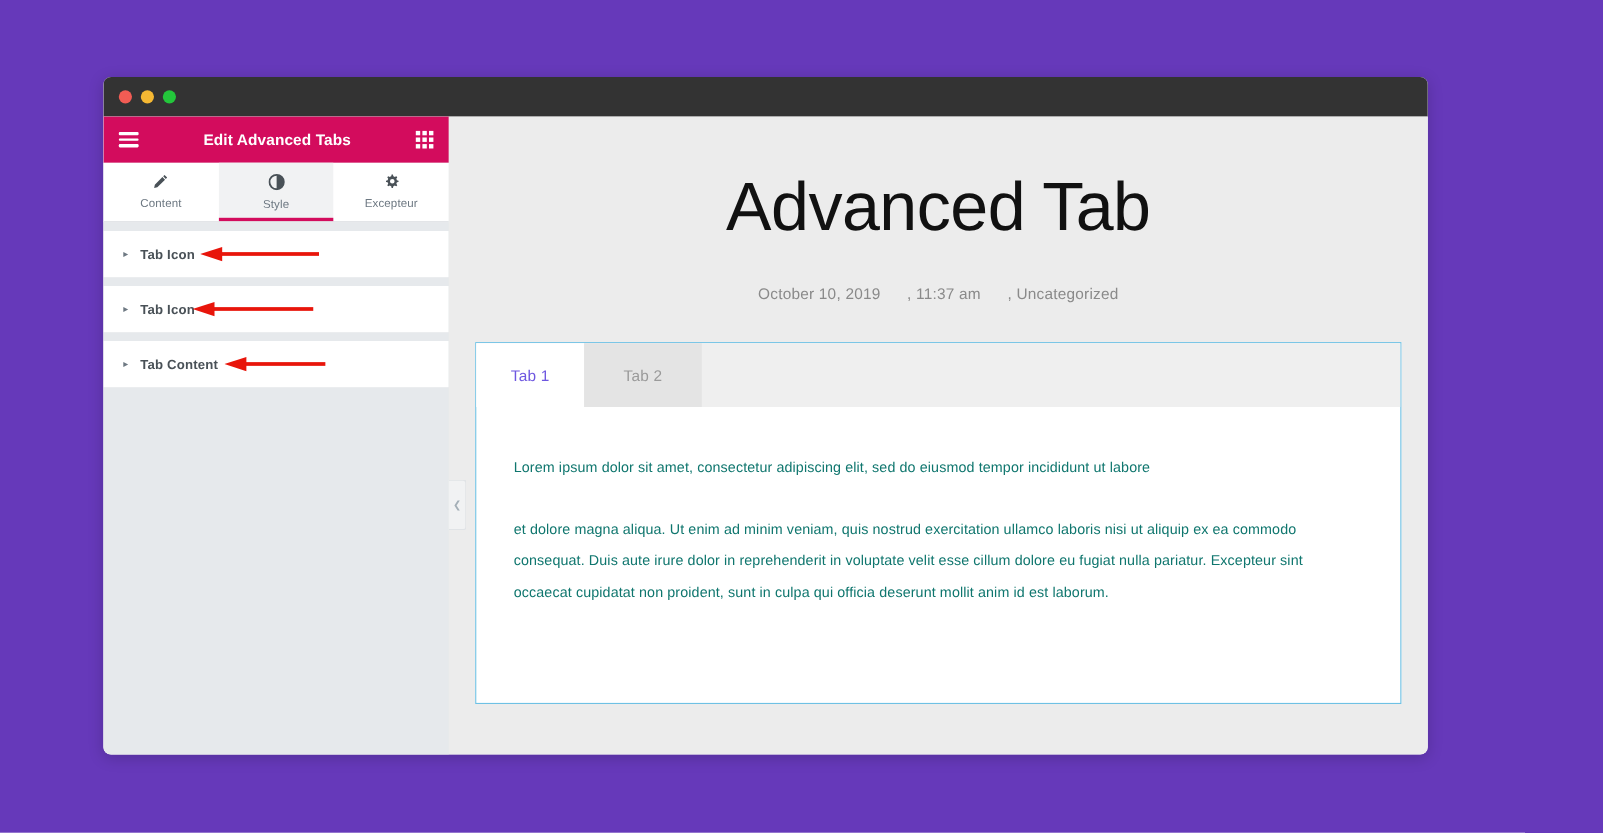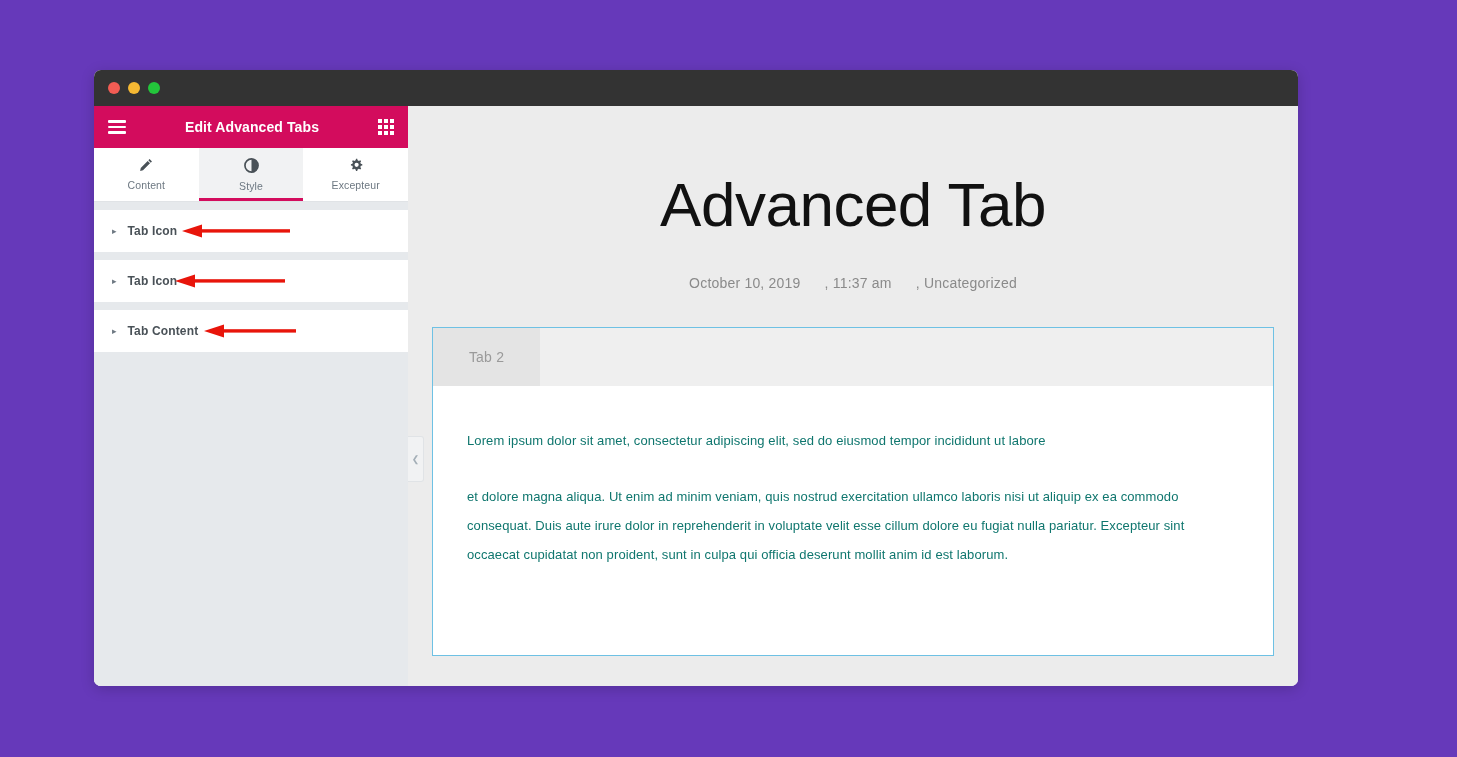--- a/index.html
+++ b/index.html
@@ -201,21 +201,21 @@
     color: #a4afb7;
     line-height: 1;
   }
 
   
   .canvas {
     flex: 1;
     background: #ececec;
     overflow: hidden;
     position: relative;
-    padding-top: 64px;
+    padding-top: 48px;
   }
 
   .post-title {
     text-align: center;
     font-size: 62px;
     font-weight: normal;
     color: #111111;
     letter-spacing: -0.5px;
     line-height: 1.12;
   }
@@ -394,20 +394,23 @@
 
       <div class="post-meta">
         <span>October 10, 2019</span>
         <span>, 11:37 am</span>
         <span>, Uncategorized</span>
       </div>
 
       <div class="tabs-widget">
 
         <div class="tabs-row">
+          <div class="tab-item active">
+            <span>Tab 1</span>
+          </div>
           <div class="tab-item inactive">
             <span>Tab 2</span>
           </div>
         </div>
 
         <div class="tabs-body">
           <p>Lorem ipsum dolor sit amet, consectetur adipiscing elit, sed do eiusmod tempor incididunt ut labore</p>
           <p>et dolore magna aliqua. Ut enim ad minim veniam, quis nostrud exercitation ullamco laboris nisi ut aliquip ex ea commodo consequat. Duis aute irure dolor in reprehenderit in voluptate velit esse cillum dolore eu fugiat nulla pariatur. Excepteur sint occaecat cupidatat non proident, sunt in culpa qui officia deserunt mollit anim id est laborum.</p>
         </div>
 

